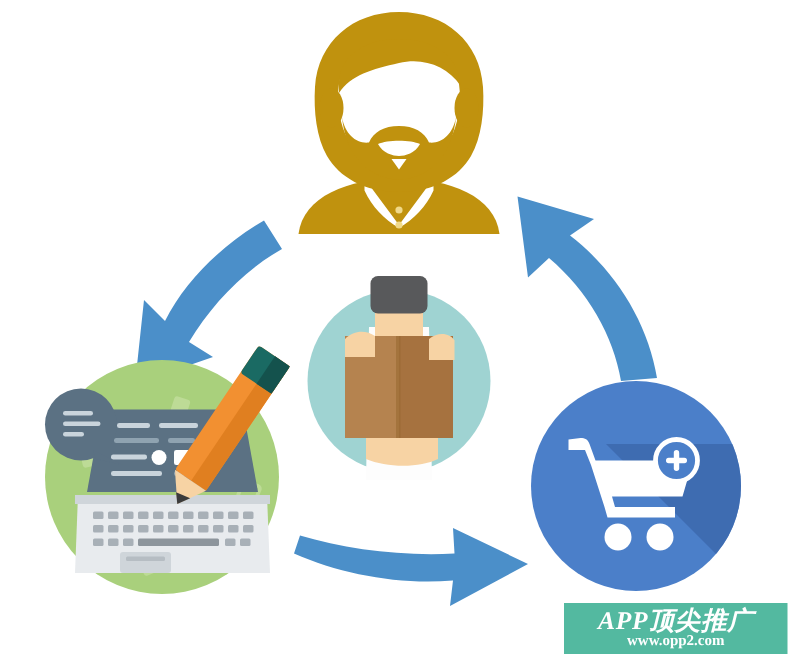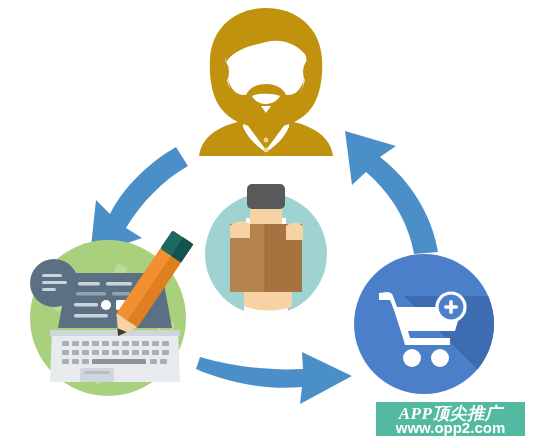--- a/index.html
+++ b/index.html
@@ -44,22 +44,22 @@
     font-family: "Liberation Serif", serif;
     font-size: 17px;
     font-weight: bold;
     font-style: italic;
     line-height: 17px;
     letter-spacing: 0.5px;
     white-space: nowrap;
   }
   #watermark .wm-sub {
     color: #ffffff;
-    font-family: Liberation Sans, sans-serif;
-    font-size: 15px;
+    font-family: Liberation Serif, serif;
+    font-size: 10px;
     font-weight: bold;
     line-height: 11px;
     white-space: nowrap;
   }
 </style>
 </head>
 <body>
 
 <div id="canvas">
 

